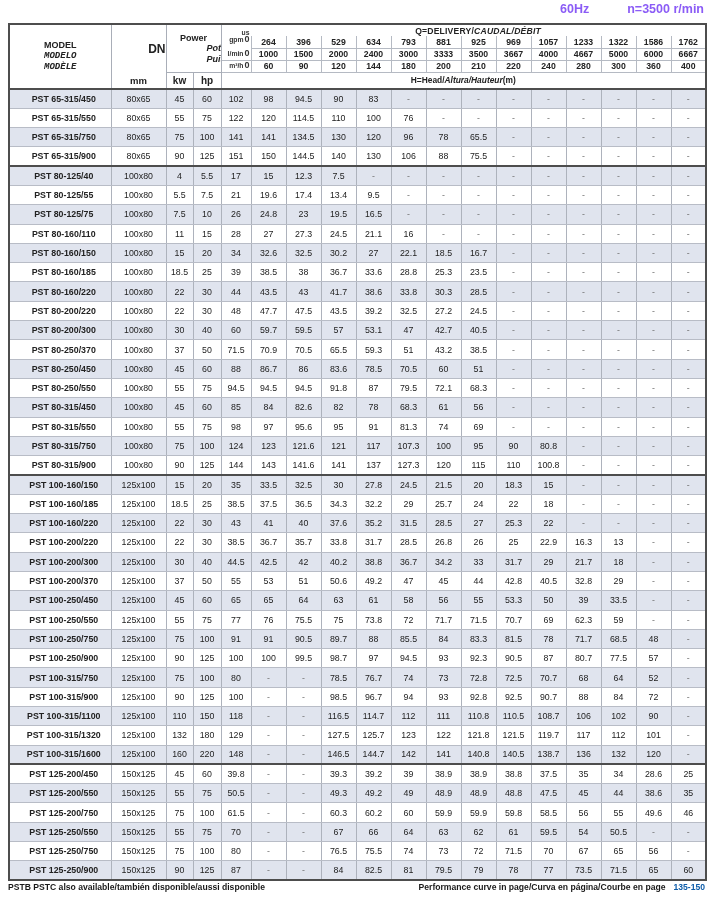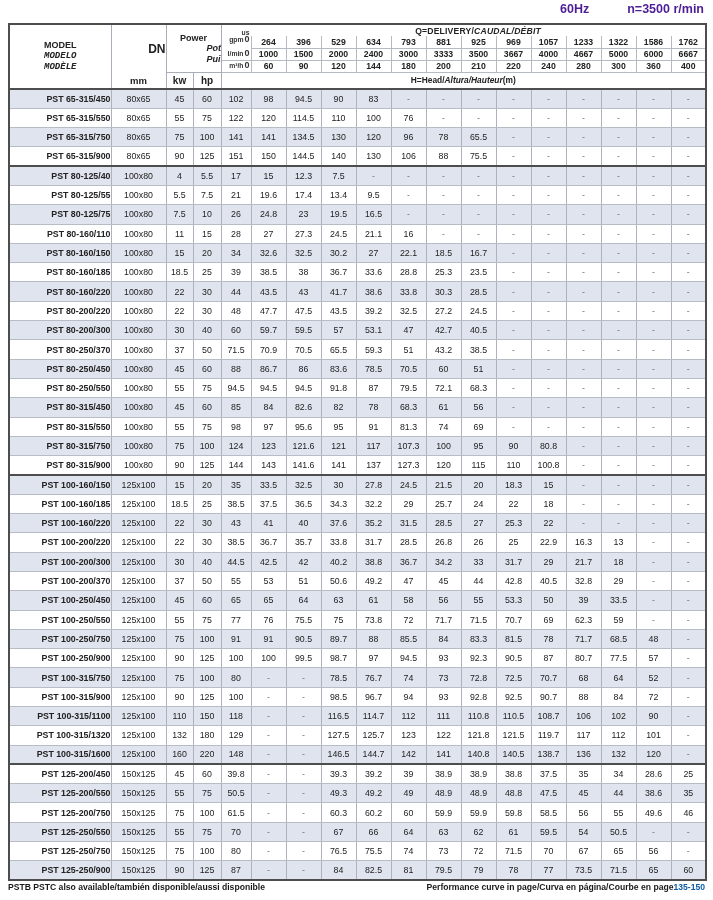--- a/index.html
+++ b/index.html
@@ -5,21 +5,21 @@
   * { margin:0; padding:0; box-sizing:border-box; }
   html,body { background:#fff; }
   .page {
     position:relative; width:713px; height:900px; background:#fff;
     font-family:"Liberation Sans","DejaVu Sans",sans-serif; color:#222;
     overflow:hidden;
   }
   
   .freq-note {
     position:absolute; top:2px; right:9px; display:flex; gap:38px;
-    color:#4c1d95; font-weight:bold; font-size:12.5px;
+    color:#8b5cf6; font-weight:bold; font-size:12.5px;
   }
   
   .spec-table {
     position:absolute; left:8px; top:23px; width:697px;
     border-collapse:collapse; table-layout:fixed;
     border:2px solid #4d4d4d;
   }
   .spec-table th, .spec-table td { overflow:hidden; white-space:nowrap; }
   thead { border-bottom:2px solid #4d4d4d; }
   thead th { font-weight:bold; vertical-align:middle; }
@@ -47,33 +47,33 @@
   .th-head .t3 { font-weight:bold; }
   
   tbody td {
     height:19.3px; font-size:8.8px; text-align:center;
     border-right:1px solid #adb2bc; border-bottom:1px solid #b8bcc6;
     color:#222;
   }
   tbody td:last-child { border-right:none; }
   tbody tr:last-child td { border-bottom:none; }
   tbody td.model-cell {
-    text-align:right; padding-left:7px; font-weight:bold; font-size:8.8px;
+    text-align:center; padding-left:7px; font-weight:bold; font-size:8.8px;
   }
   tbody tr.odd { background:#e0e4ee; }
   tbody tr.group-start td { border-top:2px solid #4d4d4d; }
   tbody td.dash { color:#707070; font-weight:normal; }
   
   .footer {
     position:absolute; left:8px; right:8px; top:882px;
     display:flex; justify-content:space-between;
     font-size:8.6px; font-weight:bold; color:#1a1a1a;
   }
   .footer .intl { }
-  .footer-right { display:flex; align-items:baseline; }
+  .footer-right { display:flex; gap:8px; align-items:baseline; }
   .page-link { color:#0e5ca9; font-weight:bold; text-decoration:none; cursor:pointer; }
 </style>
 </head>
 <body>
 
 <div class="page">
 
   <div class="freq-note">
     <span>60Hz</span>
     <span>n=3500 r/min</span>

